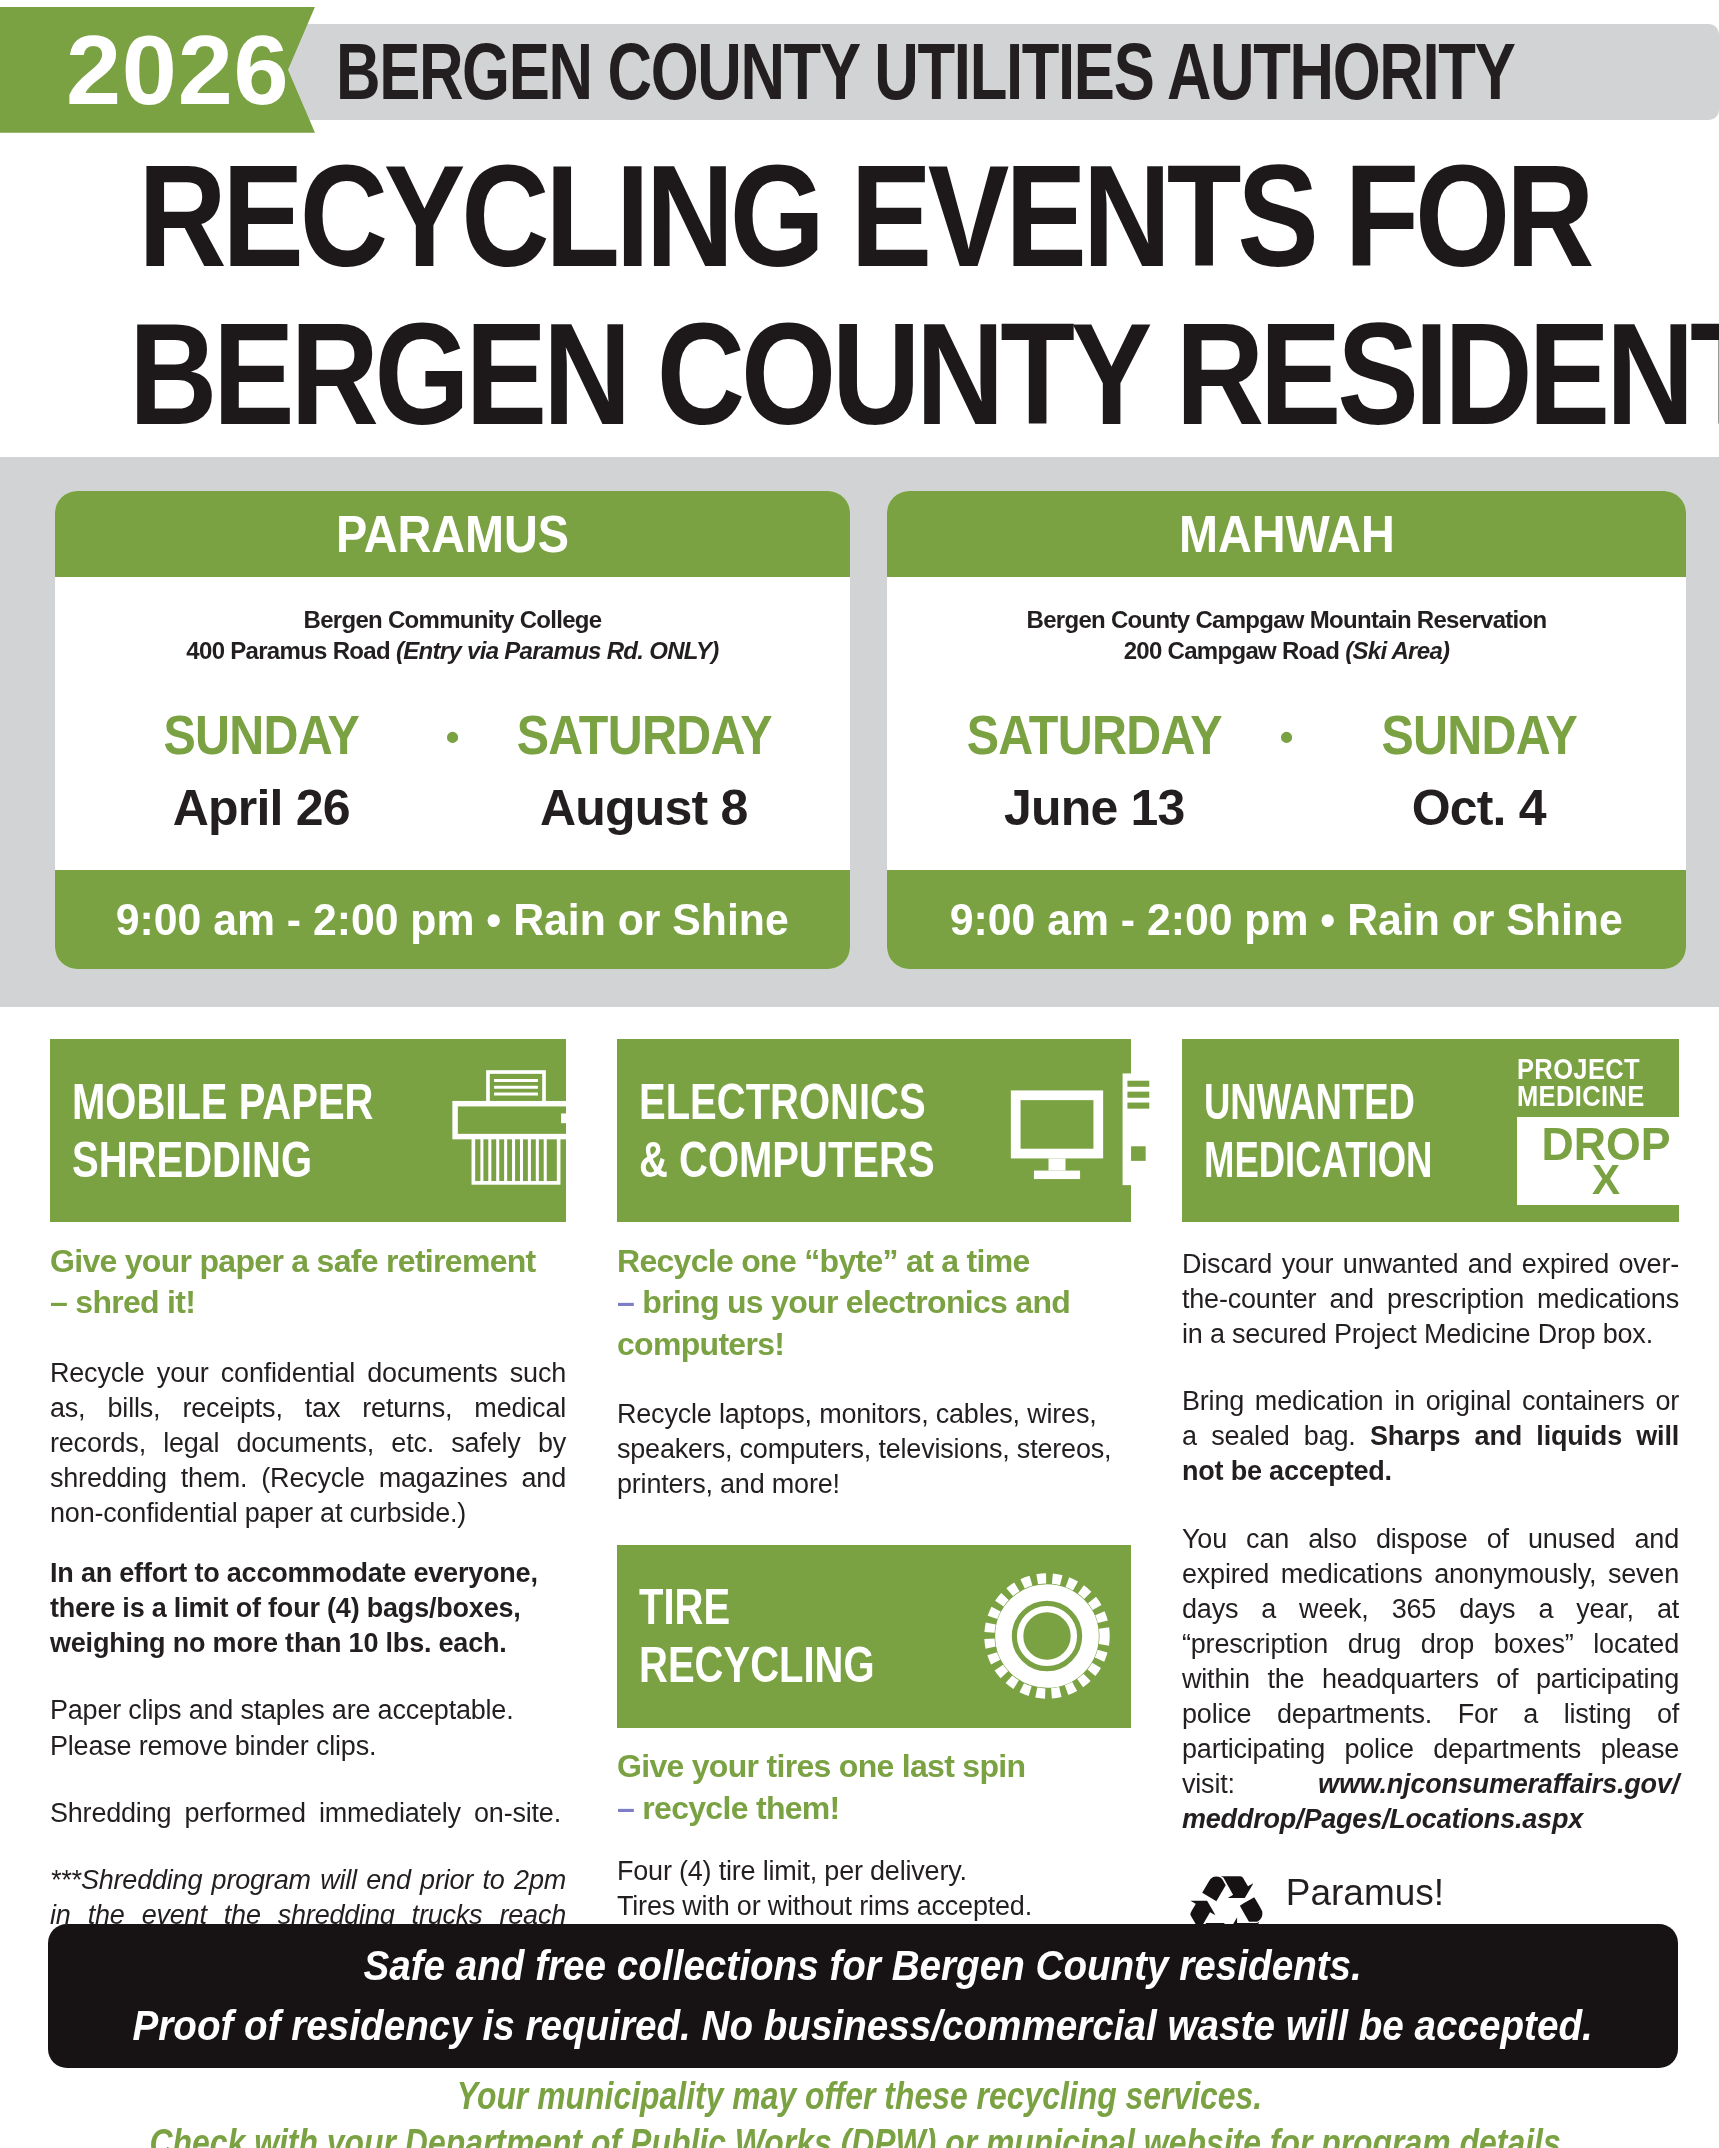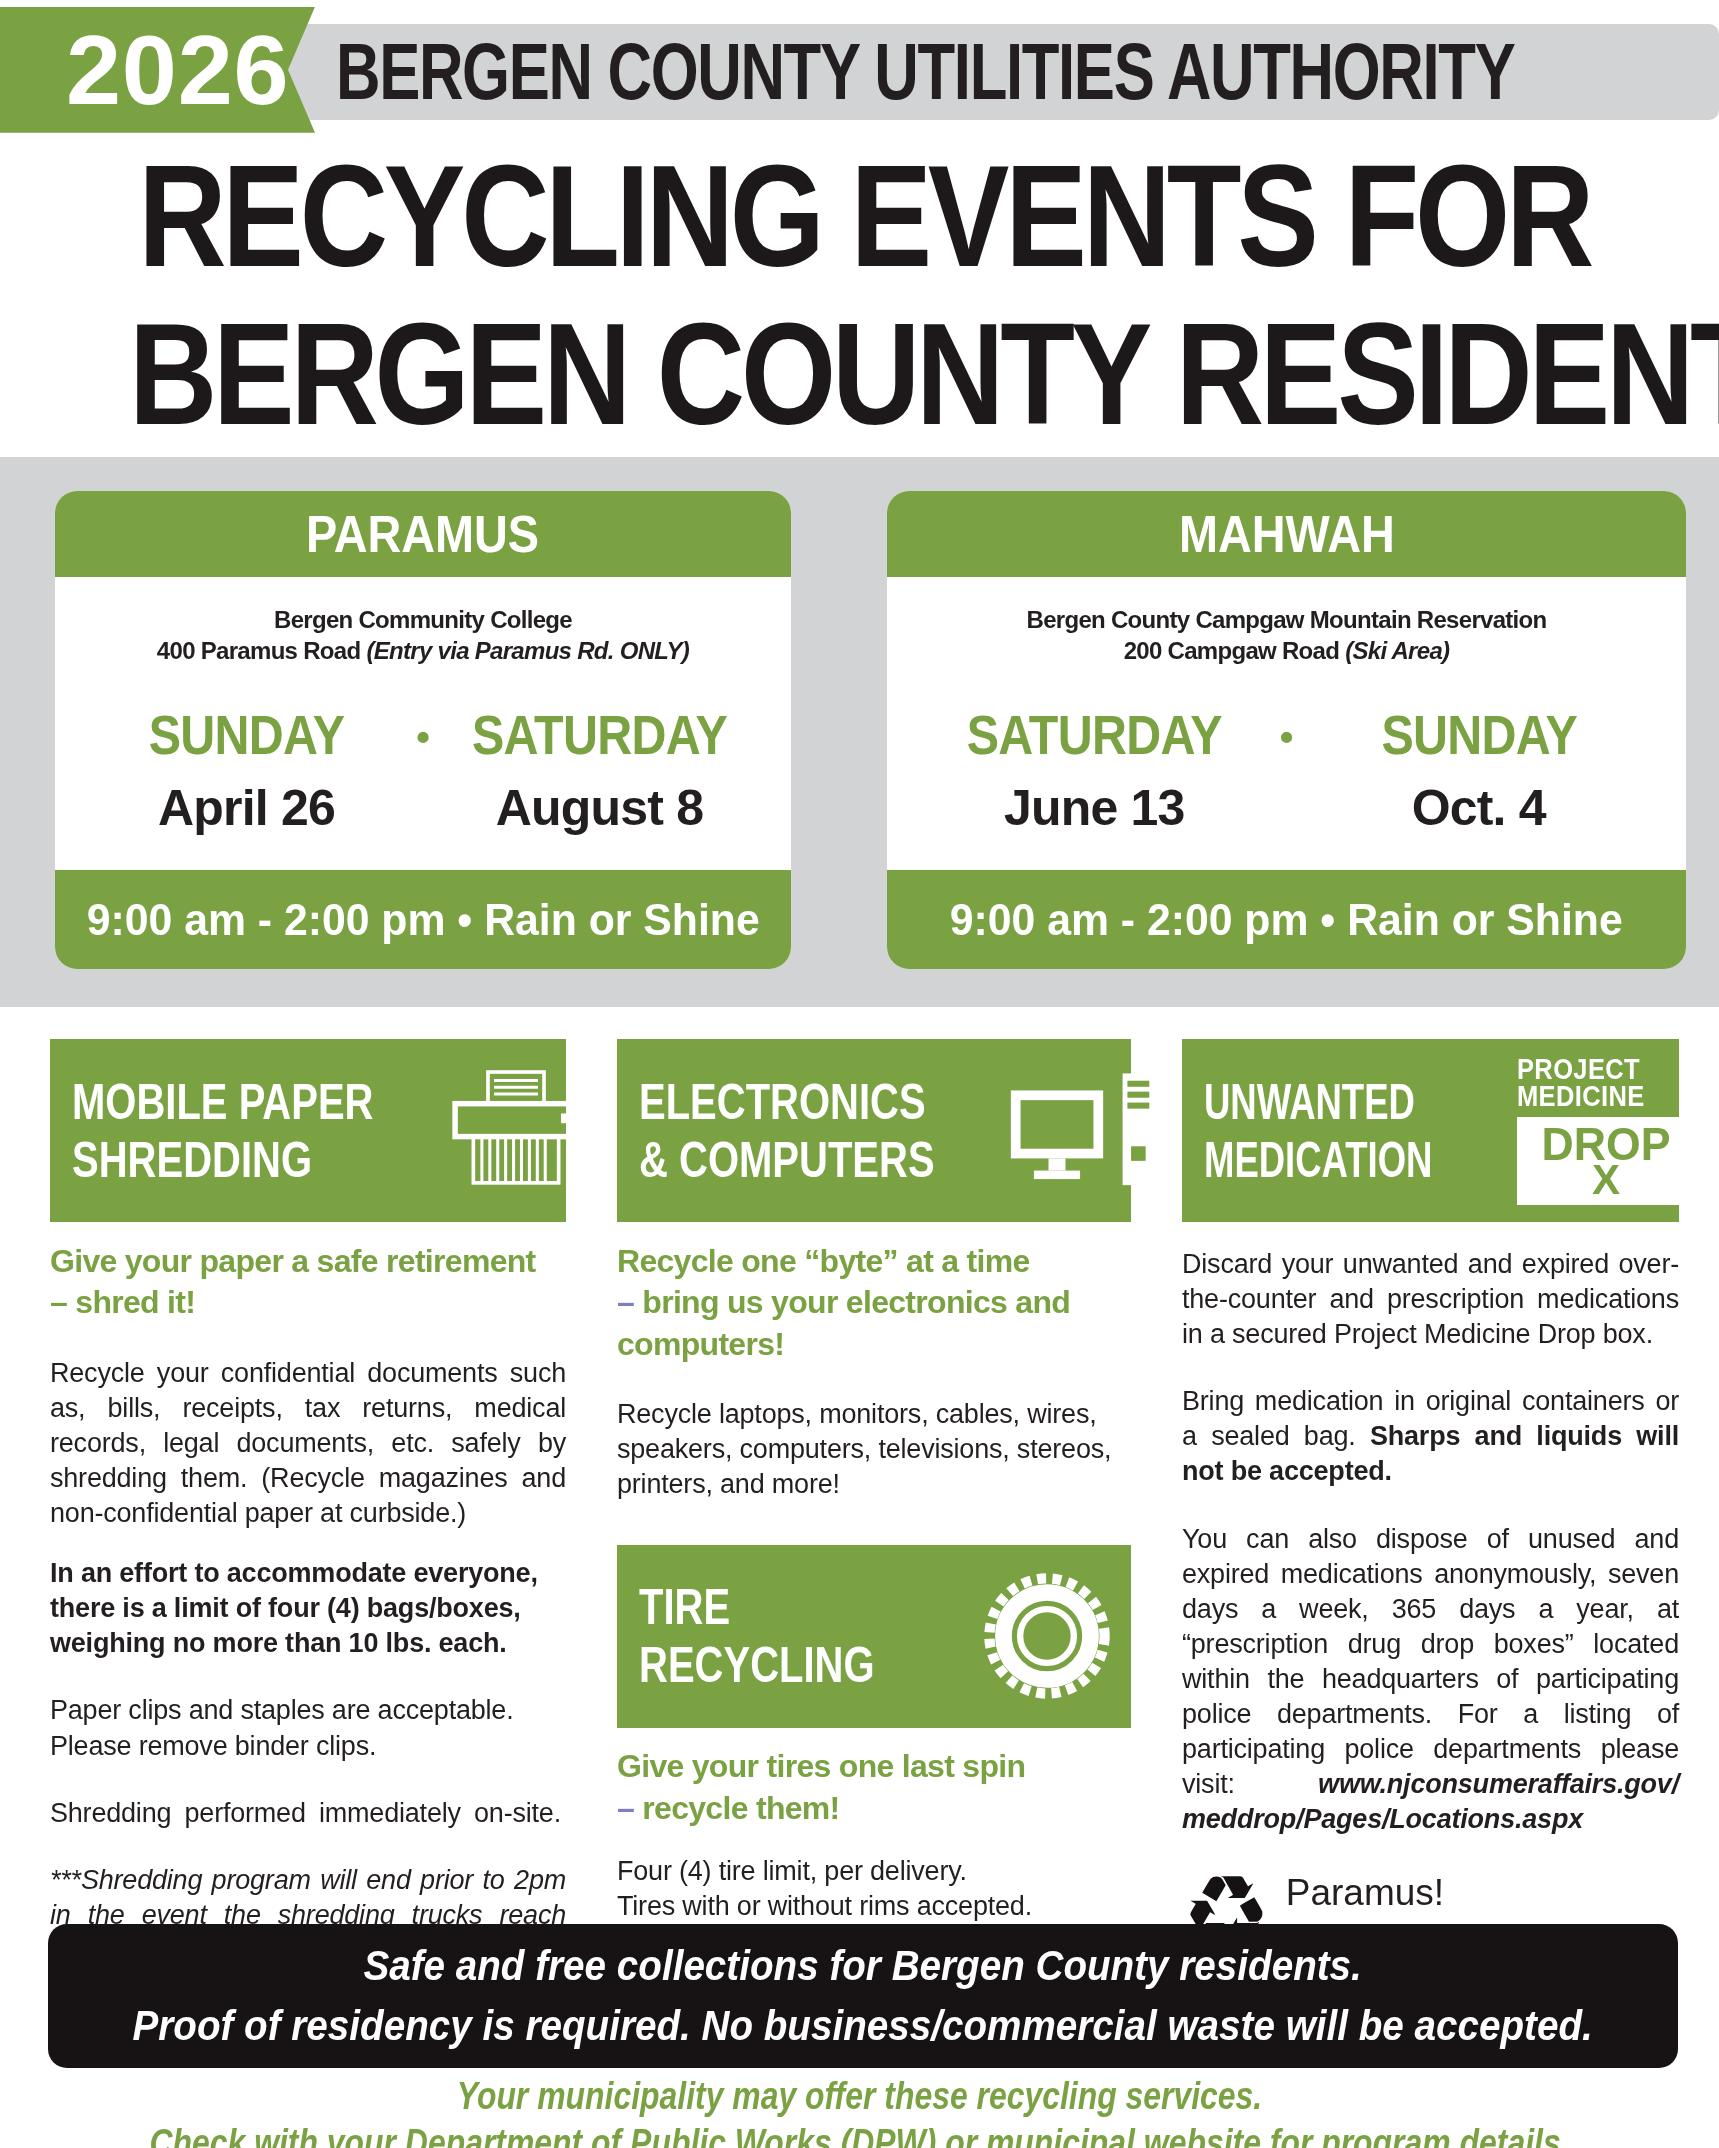--- a/index.html
+++ b/index.html
@@ -23,21 +23,21 @@
           display:flex;align-items:center;}
   .year{color:#fff;font-size:99px;font-weight:bold;margin-left:66px;letter-spacing:0.8px;}
 
   
   .title{position:absolute;top:138px;left:0;width:100%;text-align:right;font-weight:bold;color:#1d191a;
          font-size:144px;line-height:1.1;letter-spacing:-5px;}
   .title-line{display:block;transform:scaleX(0.85);white-space:nowrap;}
 
   
   .events{position:absolute;top:457px;left:0;width:1719px;height:550px;background:var(--gray);}
-  .card{position:absolute;top:34px;width:736px;height:478px;background:#fff;border-radius:22px;overflow:hidden;
+  .card{position:absolute;top:34px;width:795px;height:478px;background:#fff;border-radius:22px;overflow:hidden;
         display:flex;flex-direction:column;}
   .card-paramus{left:55px;}
   .card-mahwah{left:887px;width:799px;}
   .card-head{height:86px;background:var(--green);color:#fff;display:flex;align-items:center;justify-content:center;flex:none;}
   .card-head-label{font-size:52px;font-weight:bold;transform:scaleX(0.9);}
   .card-body{flex:1;text-align:center;padding:27px 15px 0;}
   .venue{font-size:24px;font-weight:bold;letter-spacing:-0.7px;line-height:1.3;}
   .venue em{font-style:italic;}
   .days{position:relative;display:flex;margin-top:37px;}
   .day-col{flex:1;}

